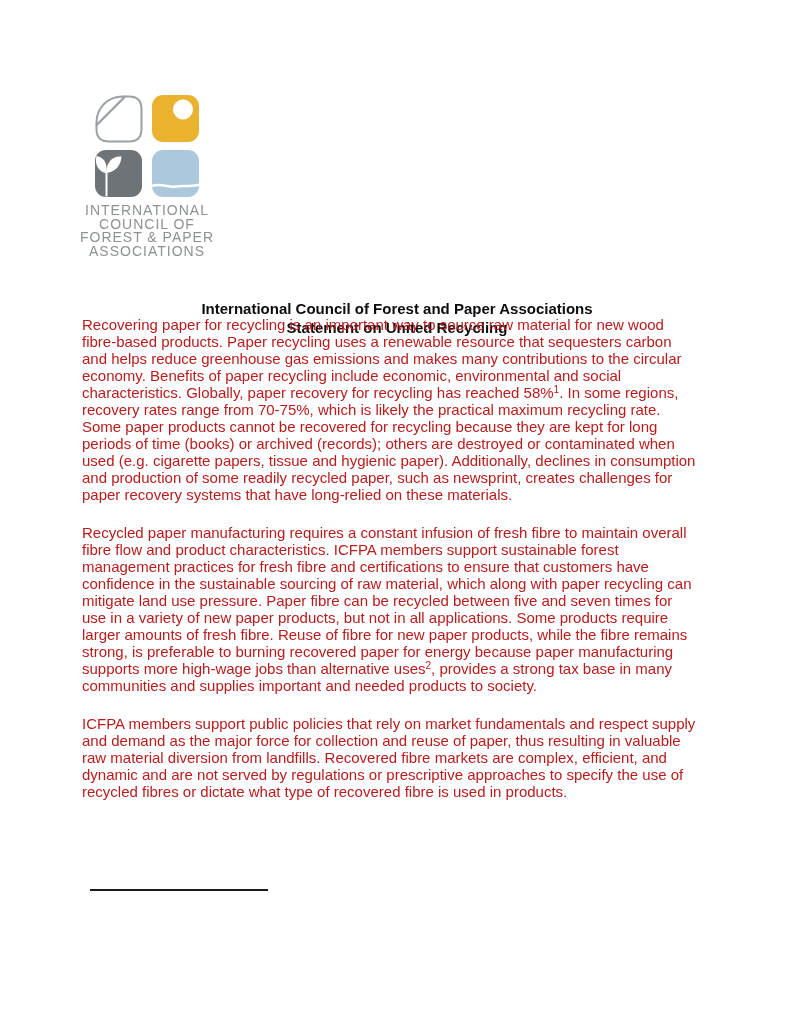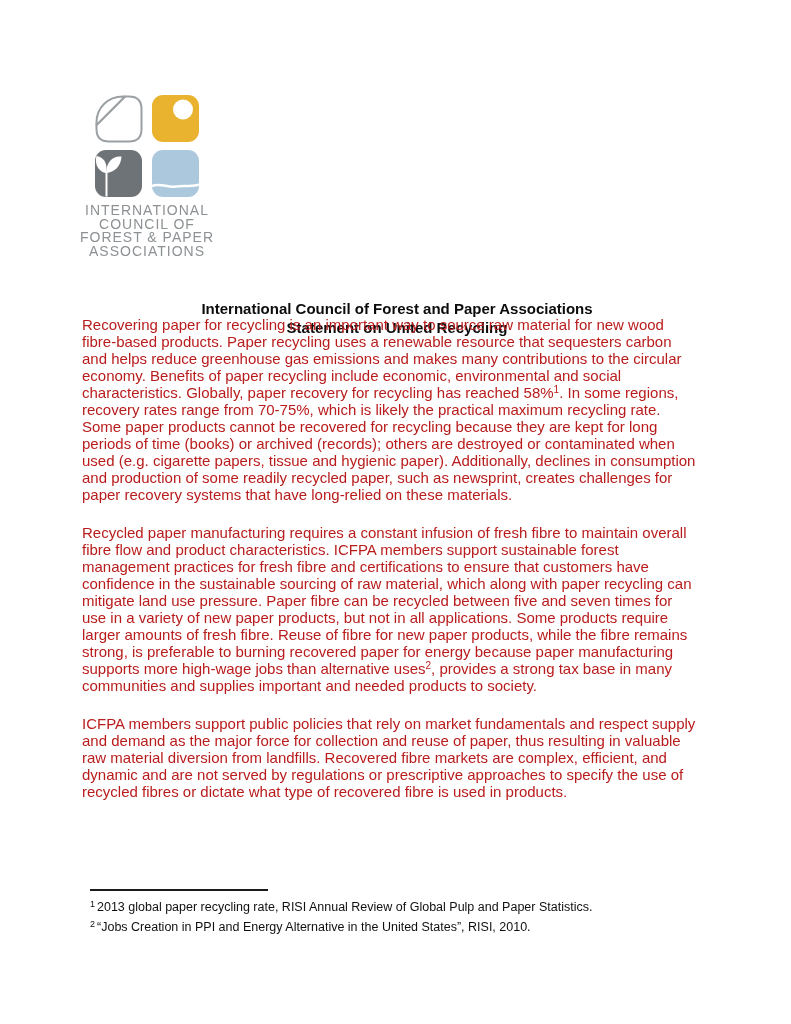--- a/index.html
+++ b/index.html
@@ -120,18 +120,14 @@
 
   <div class="body-block">
     <p><span>Recovering paper for recycling is an important way to source raw material for new wood fibre-based products. Paper recycling uses a renewable resource that sequesters carbon and helps reduce greenhouse gas emissions and makes many contributions to the circular economy. Benefits of paper recycling include economic, environmental and social characteristics. Globally, paper recovery for recycling has reached 58%</span><span class="sup">1</span><span>. In some regions, recovery rates range from 70-75%, which is likely the practical maximum recycling rate. Some paper products cannot be recovered for recycling because they are kept for long periods of time (books) or archived (records); others are destroyed or contaminated when used (e.g. cigarette papers, tissue and hygienic paper). Additionally, declines in consumption and production of some readily recycled paper, such as newsprint, creates challenges for paper recovery systems that have long-relied on these materials.</span></p>
 
     <p><span>Recycled paper manufacturing requires a constant infusion of fresh fibre to maintain overall fibre flow and product characteristics. ICFPA members support sustainable forest management practices for fresh fibre and certifications to ensure that customers have confidence in the sustainable sourcing of raw material, which along with paper recycling can mitigate land use pressure.  Paper fibre can be recycled between five and seven times for use in a variety of new paper products, but not in all applications. Some products require larger amounts of fresh fibre. Reuse of fibre for new paper products, while the fibre remains strong, is preferable to burning recovered paper for energy because paper manufacturing supports more high-wage jobs than alternative uses</span><span class="sup">2</span><span>, provides a strong tax base in many communities and supplies important and needed products to society.</span></p>
 
     <p><span>ICFPA members support public policies that rely on market fundamentals and respect supply and demand as the major force for collection and reuse of paper, thus resulting in valuable raw material diversion from landfills. Recovered fibre markets are complex, efficient, and dynamic and are not served by regulations or prescriptive approaches to specify the use of recycled fibres or dictate what type of recovered fibre is used in products.</span></p>
   </div>
 
   <div class="footnote-sep"></div>
-  <div class="footnotes">
-    <div><span class="sup">1</span><span>2013 global paper recycling rate, RISI Annual Review of Global Pulp and Paper Statistics.</span></div>
-    <div><span class="sup">2</span><span>“Jobs Creation in PPI and Energy Alternative in the United States”, RISI, 2010.</span></div>
-  </div>
 
 </div>
 
 </body></html>

